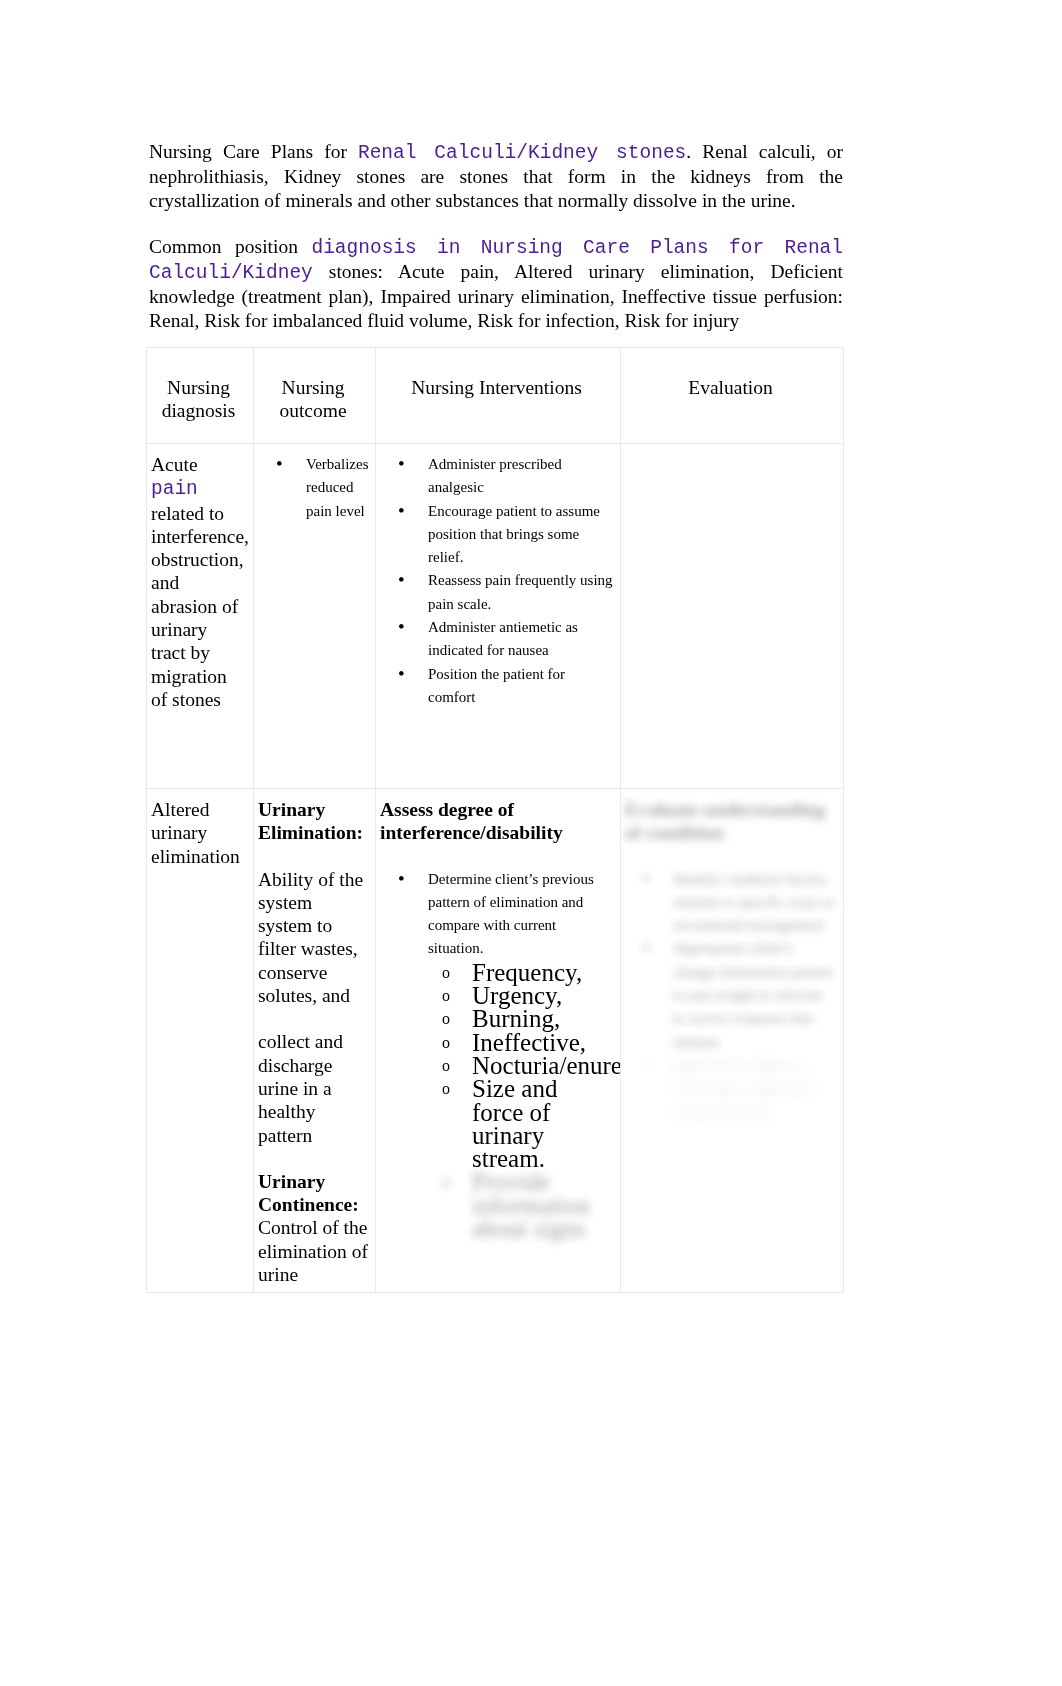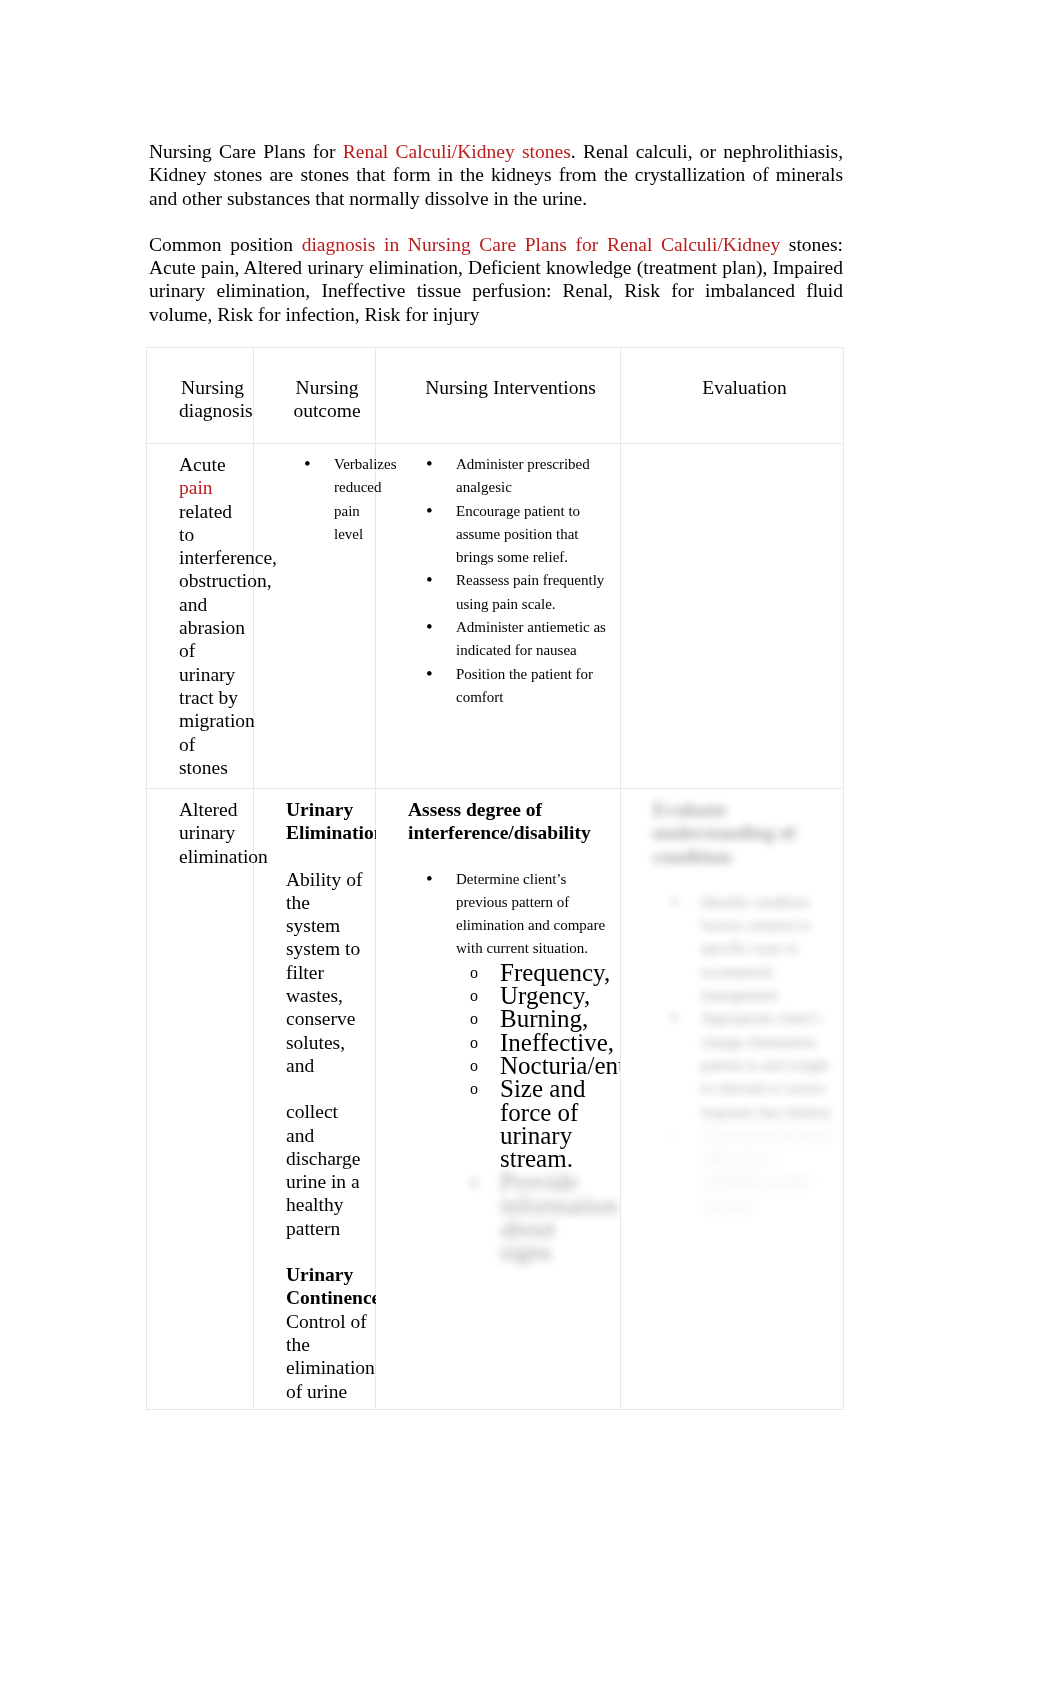--- a/index.html
+++ b/index.html
@@ -30,21 +30,22 @@
 
   
   p.para {
     margin: 0 0 0 0;
     font-size: 19.5px;
     line-height: 23.3px;
     text-align: justify;
     text-justify: inter-word;
   }
   .link {
-    color: #b91c1c;
+    color: #4c1d95;
+    font-family: Liberation Mono, monospace;
   }
   .spacer-para { height: 23px; }
 
   
   .nc-table {
     position: absolute;
     left: 146px;
     top: 347px;
     width: 697px;
     height: 930px;
@@ -59,21 +60,20 @@
   }
   .col-a { width: 107px; }
   .col-b { width: 122px; }
   .col-c { width: 245px; }
   .col-d { width: 223px; }
 
   .cell-inner {
     padding: 9px 7px 6px 4px;
     font-size: 19.5px;
     line-height: 23.3px;
-    margin-left: 28px;
   }
 
   
   tr.head td { height: 95px; }
   .head .cell-inner {
     text-align: center;
     padding-top: 28px;
   }
   .head-c .cell-inner, .head-d .cell-inner { padding-top: 28px; }
 

